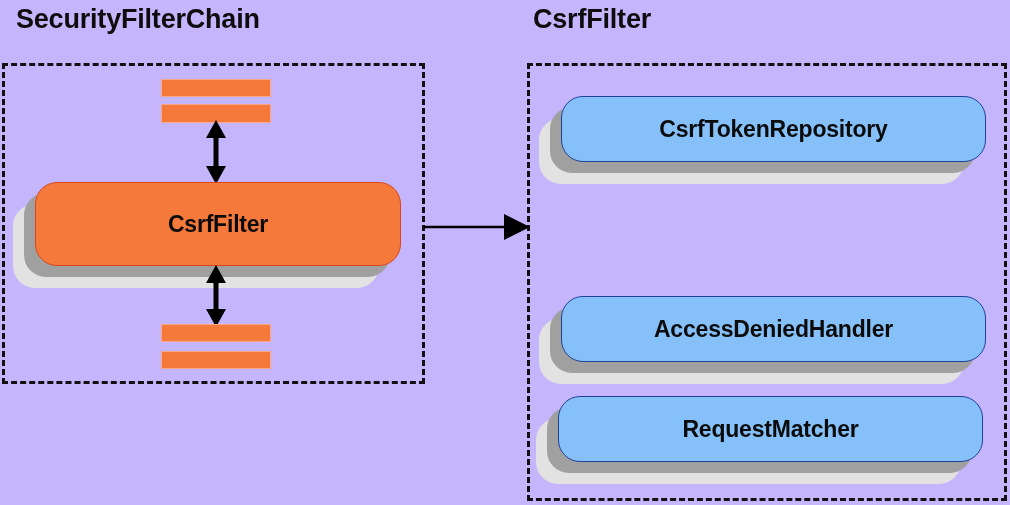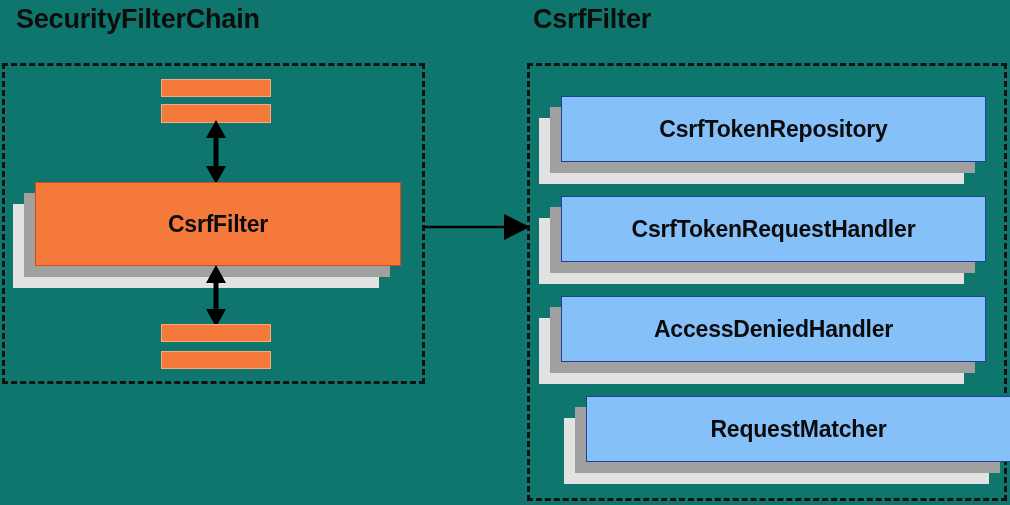--- a/index.html
+++ b/index.html
@@ -8,21 +8,21 @@
     padding: 0;
     background: #ffffff;
   }
   body {
     font-family: "Liberation Sans", sans-serif;
   }
   #canvas {
     position: relative;
     width: 1010px;
     height: 505px;
-    background: #0f766e;
+    background: #c4b5fd;
     overflow: hidden;
   }
 
   
   .panel-title {
     position: absolute;
     font-family: "Liberation Sans", sans-serif;
     font-weight: bold;
     font-size: 27px;
     line-height: 30px;
@@ -43,20 +43,21 @@
   #box-left  { left: 2px;   top: 63px; width: 423px; height: 321px; }
   #box-right { left: 527px; top: 63px; width: 480px; height: 438px; }
 
   
   .stack {
     position: absolute;
   }
   .stack .layer {
     position: absolute;
     box-sizing: border-box;
+    border-radius: 22px;
   }
   .stack .layer.back2 {
     background: #e2e2e2;
     left: -22px;
     top: 22px;
   }
   .stack .layer.back1 {
     background: #a0a0a0;
     left: -11px;
     top: 11px;
@@ -148,37 +149,30 @@
   </svg>
 
   <div class="stack blue" style="left:561px; top:96px; width:425px; height:66px;">
     <div class="layer back2" style="width:425px; height:66px;"></div>
     <div class="layer back1" style="width:425px; height:66px;"></div>
     <div class="layer front" style="width:425px; height:66px;">
       <span class="label">CsrfTokenRepository</span>
     </div>
   </div>
 
-  <div class="stack blue" style="left:561px; top:196px; width:425px; height:66px;">
-    <div class="layer back2" style="width:425px; height:66px;"></div>
-    <div class="layer back1" style="width:425px; height:66px;"></div>
-    <div class="layer front" style="width:425px; height:66px;">
-      <span class="label">CsrfTokenRequestHandler</span>
-    </div>
-  </div>
 
   <div class="stack blue" style="left:561px; top:296px; width:511px; height:66px;">
     <div class="layer back2" style="width:425px; height:66px;"></div>
     <div class="layer back1" style="width:425px; height:66px;"></div>
     <div class="layer front" style="width:425px; height:66px;">
       <span class="label">AccessDeniedHandler</span>
     </div>
   </div>
 
-  <div class="stack blue" style="left:586px; top:396px; width:425px; height:66px;">
+  <div class="stack blue" style="left:558px; top:396px; width:425px; height:66px;">
     <div class="layer back2" style="width:425px; height:66px;"></div>
     <div class="layer back1" style="width:425px; height:66px;"></div>
     <div class="layer front" style="width:425px; height:66px;">
       <span class="label">RequestMatcher</span>
     </div>
   </div>
 
 </div>
 
 </body></html>

